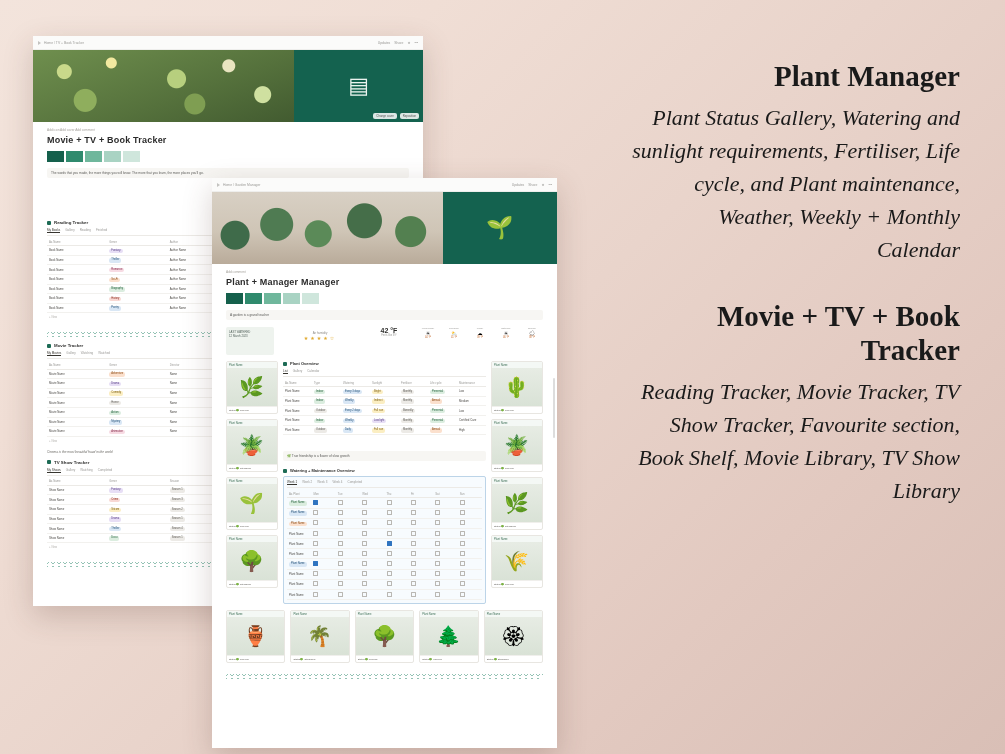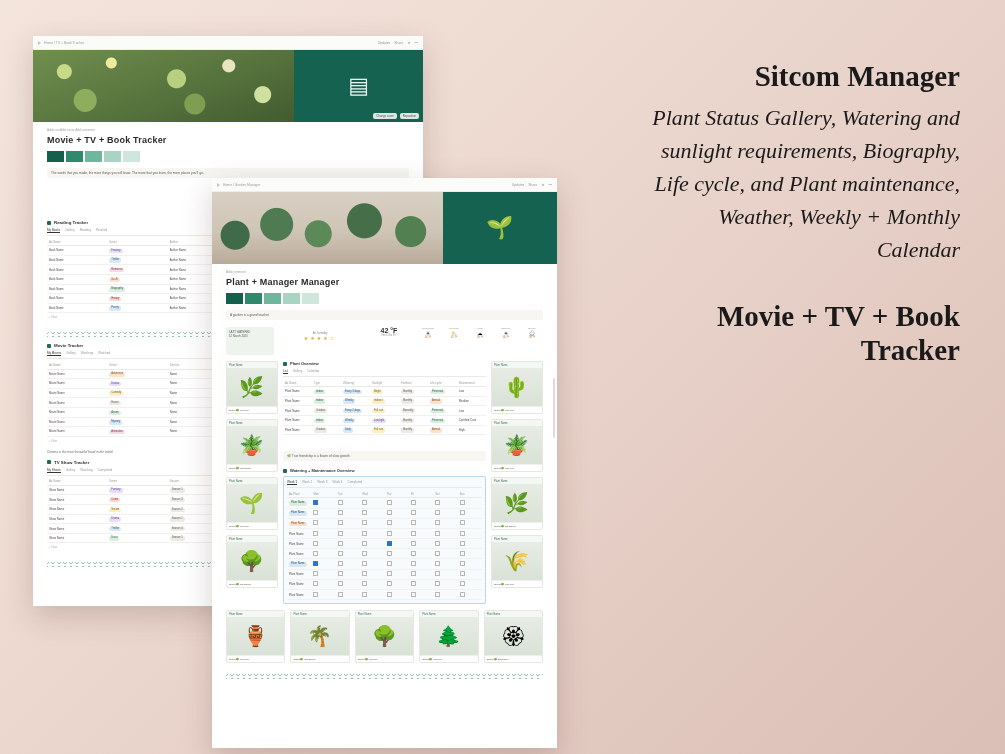--- a/index.html
+++ b/index.html
@@ -823,16 +823,17 @@
       </div>
     </div>
 
     <div class="wave"></div>
   </div>
 
   <div class="scrollv"></div>
 </div>
 
 <div class="copy">
-  <h1>Sitcom Manager</h1>
-  <p>Plant Status Gallery, Watering and sunlight requirements, Biography, Life cycle, and Plant maintenance, Weather, Weekly + Monthly Calendar</p>
+  <h1>Plant Manager</h1>
+  <p>Plant Status Gallery, Watering and sunlight requirements, Fertiliser, Life cycle, and Plant maintenance, Weather, Weekly + Monthly Calendar</p>
   <h1 class="second">Movie + TV + Book Tracker</h1>
+  <p>Reading Tracker, Movie Tracker, TV Show Tracker, Favourite section, Book Shelf, Movie Library, TV Show Library</p>
 </div>
 
 </body></html>

